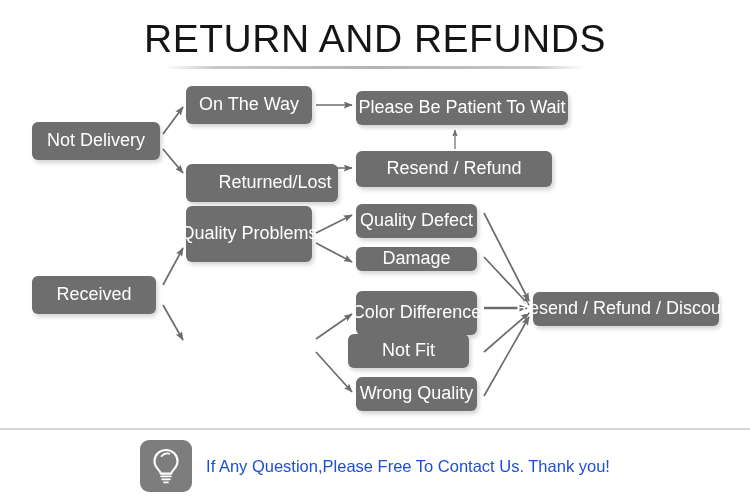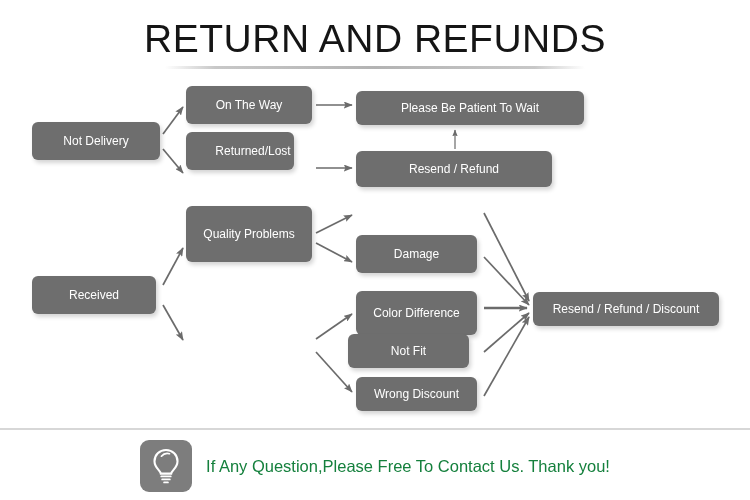--- a/index.html
+++ b/index.html
@@ -65,21 +65,21 @@
   }
   .node {
     position: absolute;
     background: #6e6e6e;
     color: #ffffff;
     border-radius: 6px;
     display: flex;
     align-items: center;
     justify-content: center;
     text-align: center;
-    font-size: 12px;
+    font-size: 18px;
     line-height: 1.2;
     box-shadow: 2px 3px 4px rgba(0,0,0,0.17);
     box-sizing: border-box;
     padding: 0 6px;
     white-space: nowrap;
   }
 
   
   .footer-rule {
     position: absolute;
@@ -105,21 +105,21 @@
     background: #7d7d7d;
     border-radius: 9px;
     display: flex;
     align-items: center;
     justify-content: center;
     flex: none;
   }
   .footer-text {
     margin-left: 14px;
     font-size: 16.5px;
-    color: #15803d;
+    color: #1d4ed8;
     white-space: nowrap;
   }
 </style>
 </head>
 <body>
 
 <div id="page">
 
   <div class="title">RETURN AND REFUNDS</div>
   <div class="title-rule"></div>
@@ -161,46 +161,49 @@
         <path d="M484,396 L529,317" marker-end="url(#ah)"></path>
       </g>
     </svg>
 
     <div class="node" style="left: 32px; top: 122px; width: 128px; height: 38px;">
         <span>Not Delivery</span>
       </div>
     <div class="node" style="left: 186px; top: 86px; width: 126px; height: 38px;">
         <span>On The Way</span>
       </div>
-    <div class="node" style="left: 186px; top: 132px; width: 108px; height: 38px; padding-left: 32px;">
+    <div class="node" style="left: 186px; top: 164px; width: 152px; height: 38px; padding-left: 32px;">
         <span>Returned/Lost</span>
       </div>
-    <div class="node" style="left: 356px; top: 91px; width: 228px; height: 34px;">
+    <div class="node" style="left: 356px; top: 91px; width: 212px; height: 34px;">
         <span>Please Be Patient To Wait</span>
       </div>
     <div class="node" style="left: 356px; top: 151px; width: 196px; height: 36px;">
         <span>Resend / Refund</span>
       </div>
     <div class="node" style="left: 32px; top: 276px; width: 124px; height: 38px;">
         <span>Received</span>
       </div>
     <div class="node" style="left: 186px; top: 206px; width: 126px; height: 56px;">
         <span>Quality Problems</span>
       </div>
-    <div class="node" style="left: 356px; top: 235px; width: 121px; height: 38px;">
+    <div class="node" style="left: 356px; top: 204px; width: 121px; height: 34px;">
+        <span>Quality Defect</span>
+      </div>
+    <div class="node" style="left: 356px; top: 247px; width: 121px; height: 24px;">
         <span>Damage</span>
       </div>
     <div class="node" style="left: 356px; top: 291px; width: 121px; height: 44px;">
         <span>Color Difference</span>
       </div>
     <div class="node" style="left: 348px; top: 334px; width: 121px; height: 34px;">
         <span>Not Fit</span>
       </div>
     <div class="node" style="left: 356px; top: 377px; width: 121px; height: 34px;">
-        <span>Wrong Discount</span>
+        <span>Wrong Quality</span>
       </div>
     <div class="node" style="left: 533px; top: 292px; width: 186px; height: 34px;">
         <span>Resend / Refund / Discount</span>
       </div>
   </div>
 
   <div class="footer-rule"></div>
   <div class="footer">
     <div class="bulb-box">
       <svg width="34" height="40" viewBox="0 0 34 40">

